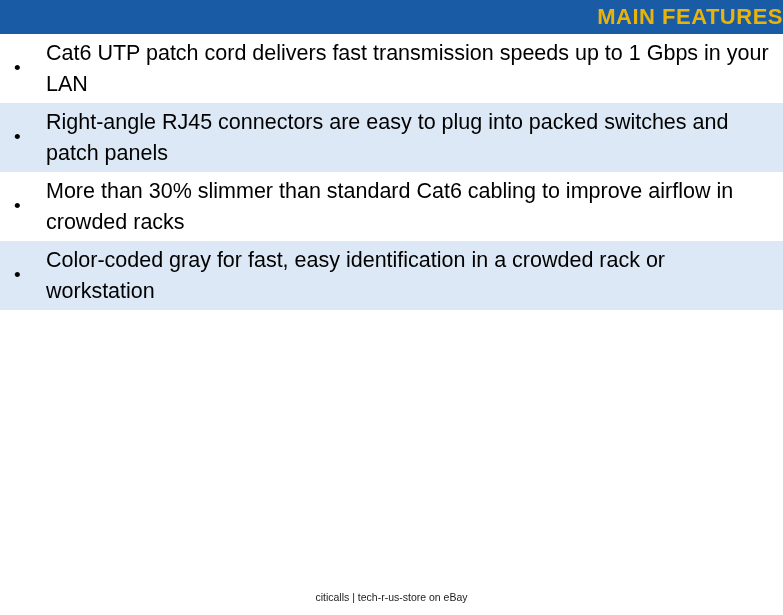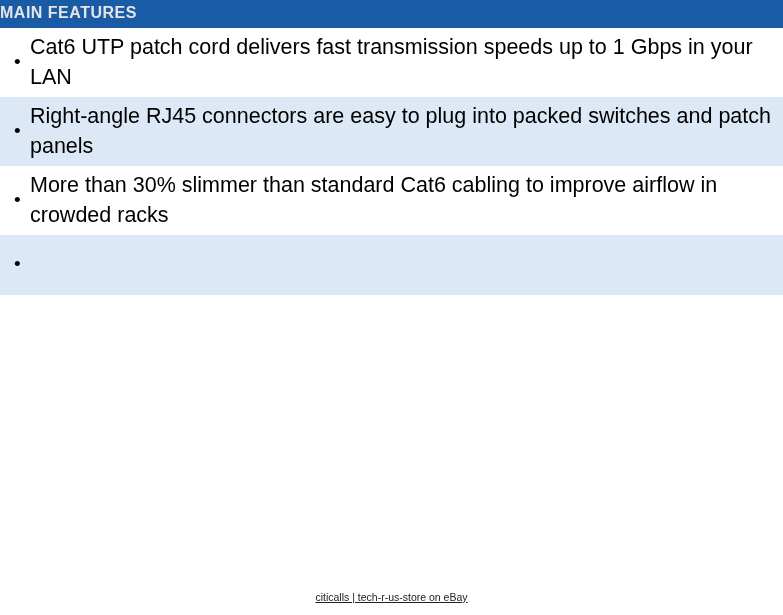--- a/index.html
+++ b/index.html
@@ -15,24 +15,24 @@
     overflow: hidden;
   }
   .page {
     width: 783px;
     height: 615px;
     position: relative;
     background: #ffffff;
   }
   .features-header {
     background: #1a5ba6;
-    color: #e5e5e5;
-    font-size: 16px;
+    color: #eab308;
+    font-size: 22px;
     font-weight: bold;
-    text-align: left;
+    text-align: right;
     letter-spacing: 0.5px;
     padding: 5px 0 6px 0;
     line-height: 1.05;
   }
   .feature-list {
     margin: 0;
     padding: 0;
     list-style: none;
   }
   .feature-row {
@@ -53,31 +53,31 @@
     color: #000000;
     text-align: left;
     padding-bottom: 2px;
   }
   .feature-text {
     flex: 1 1 auto;
     font-size: 21.5px;
     line-height: 1.42;
     color: #000000;
     padding: 4px 0 4px 0;
+    margin-left: 16px;
   }
   .footer {
     position: absolute;
     left: 0;
     right: 0;
     bottom: 12px;
     text-align: center;
     font-size: 10.5px;
     color: #222222;
     font-family: "Liberation Sans", sans-serif;
-    text-decoration: underline;
   }
 </style>
 </head>
 <body>
 
 <div class="page">
 
   <div class="features-header">MAIN FEATURES</div>
 
   <ul class="feature-list">
@@ -92,19 +92,20 @@
       <span class="feature-text">Right-angle RJ45 connectors are easy to plug into packed switches and patch panels</span>
     </li>
 
     <li class="feature-row">
       <span class="bullet">•</span>
       <span class="feature-text">More than 30% slimmer than standard Cat6 cabling to improve airflow in crowded racks</span>
     </li>
 
     <li class="feature-row alt">
       <span class="bullet">•</span>
+      <span class="feature-text">Color-coded gray for fast, easy identification in a crowded rack or workstation</span>
     </li>
 
   </ul>
 
   <div class="footer">citicalls | tech-r-us-store on eBay</div>
 
 </div>
 
 </body></html>

